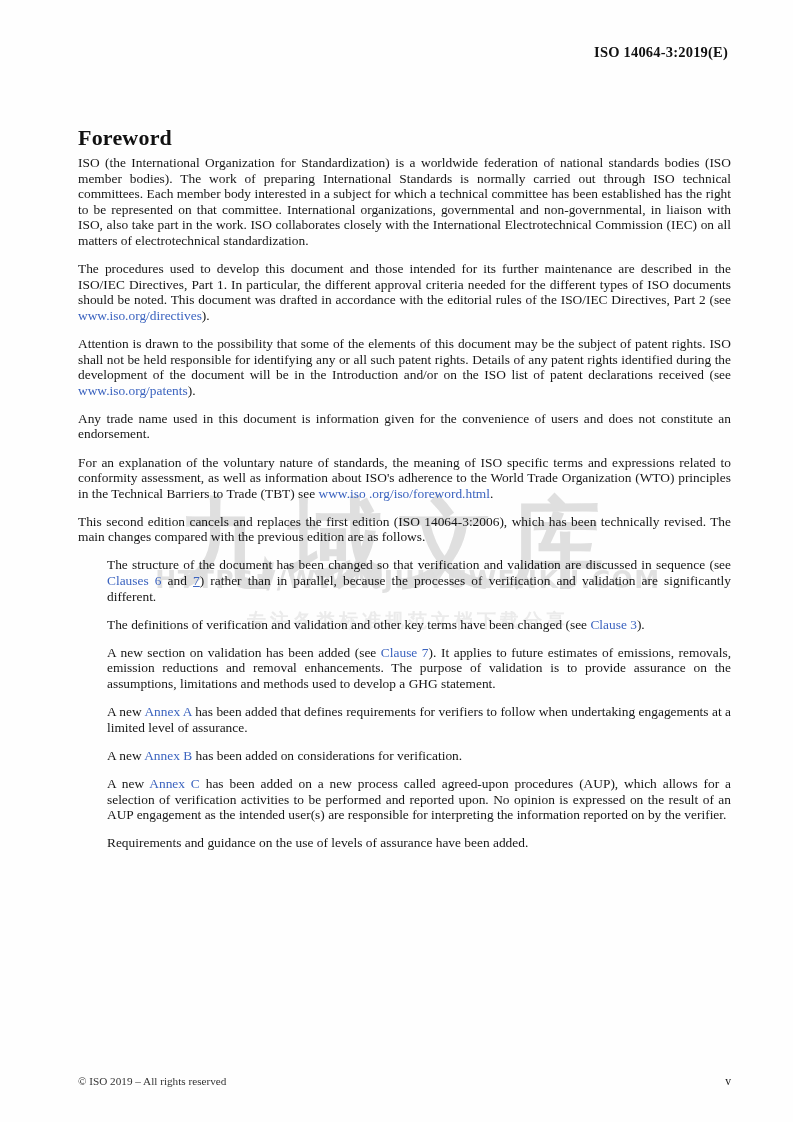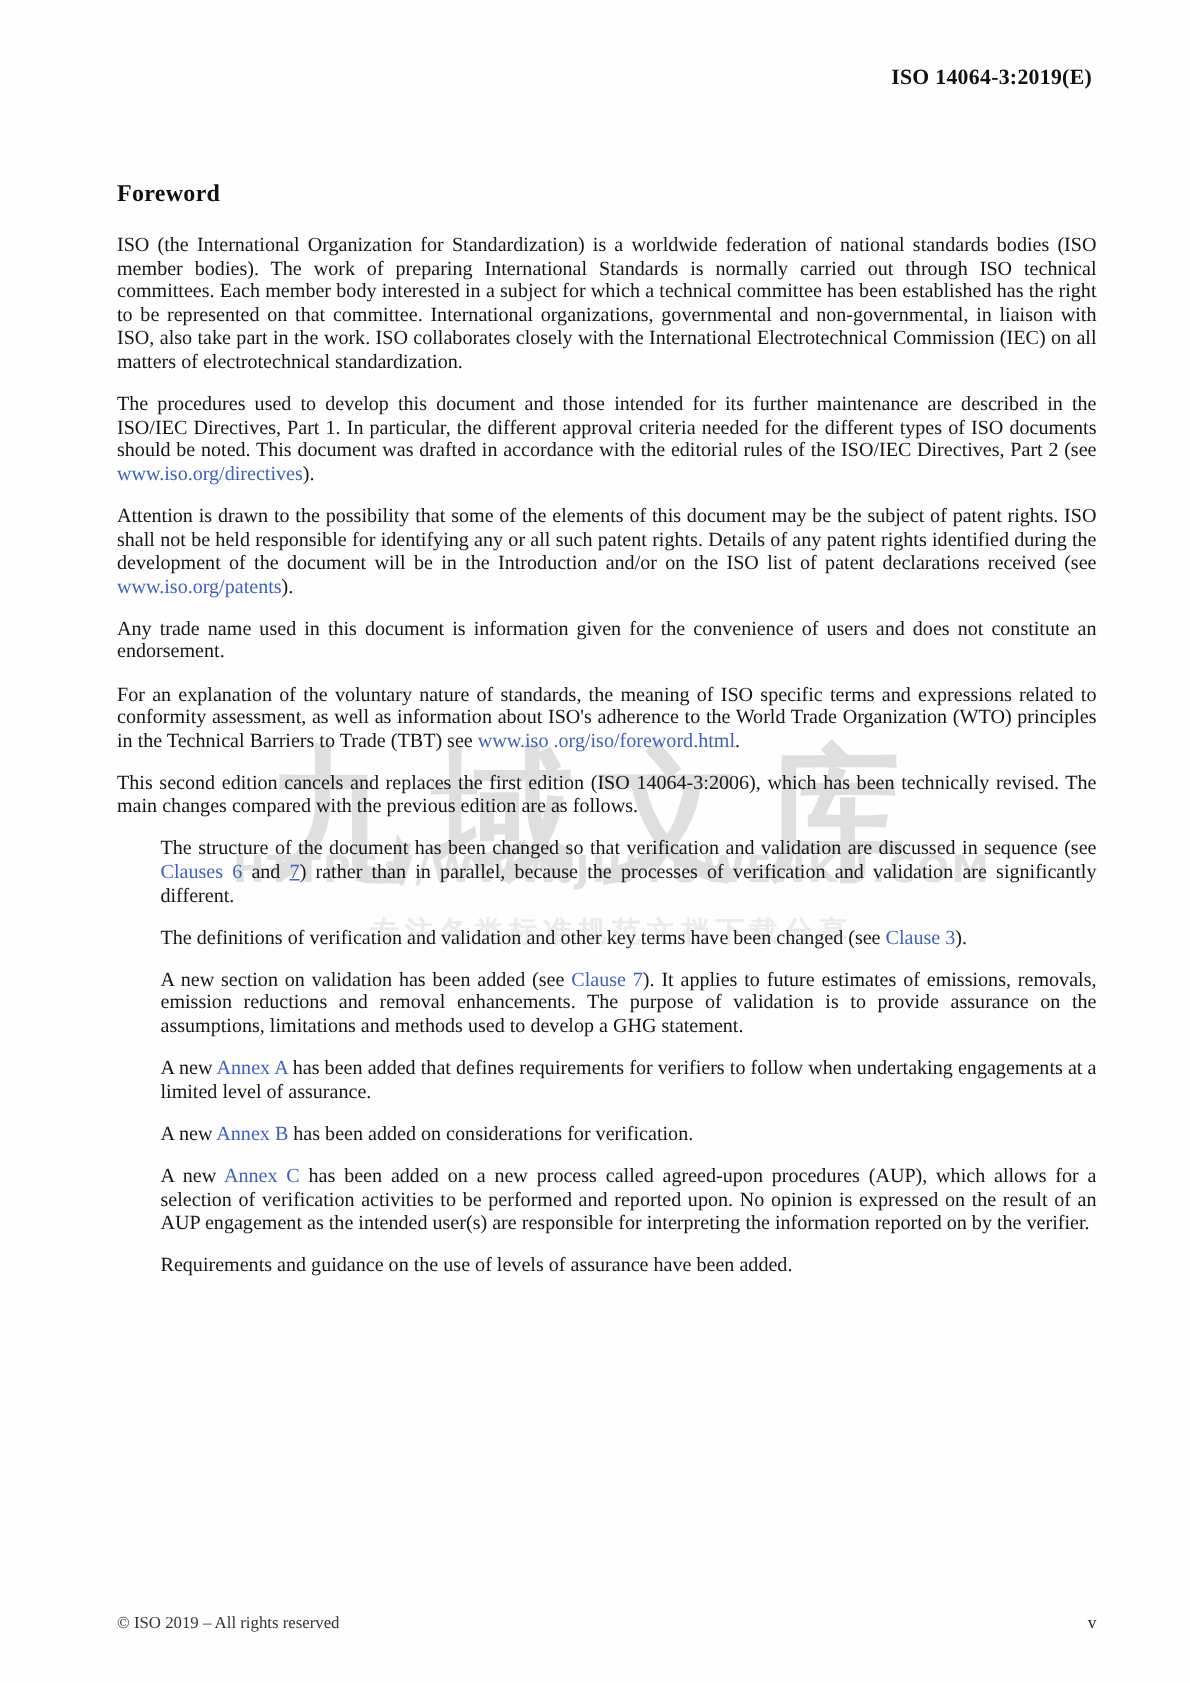--- a/index.html
+++ b/index.html
@@ -91,21 +91,21 @@
     letter-spacing: 0.2px;
     color: #111;
   }
 
   .doc-title {
     position: absolute;
     left: 78px;
     top: 110px;
     font-family: "Liberation Serif", serif;
     font-weight: bold;
-    font-size: 16px;
+    font-size: 22px;
     letter-spacing: 0.2px;
     color: #111;
   }
 
   .body-block {
     position: absolute;
     left: 78px;
     top: 155px;
     width: 653px;
   }

